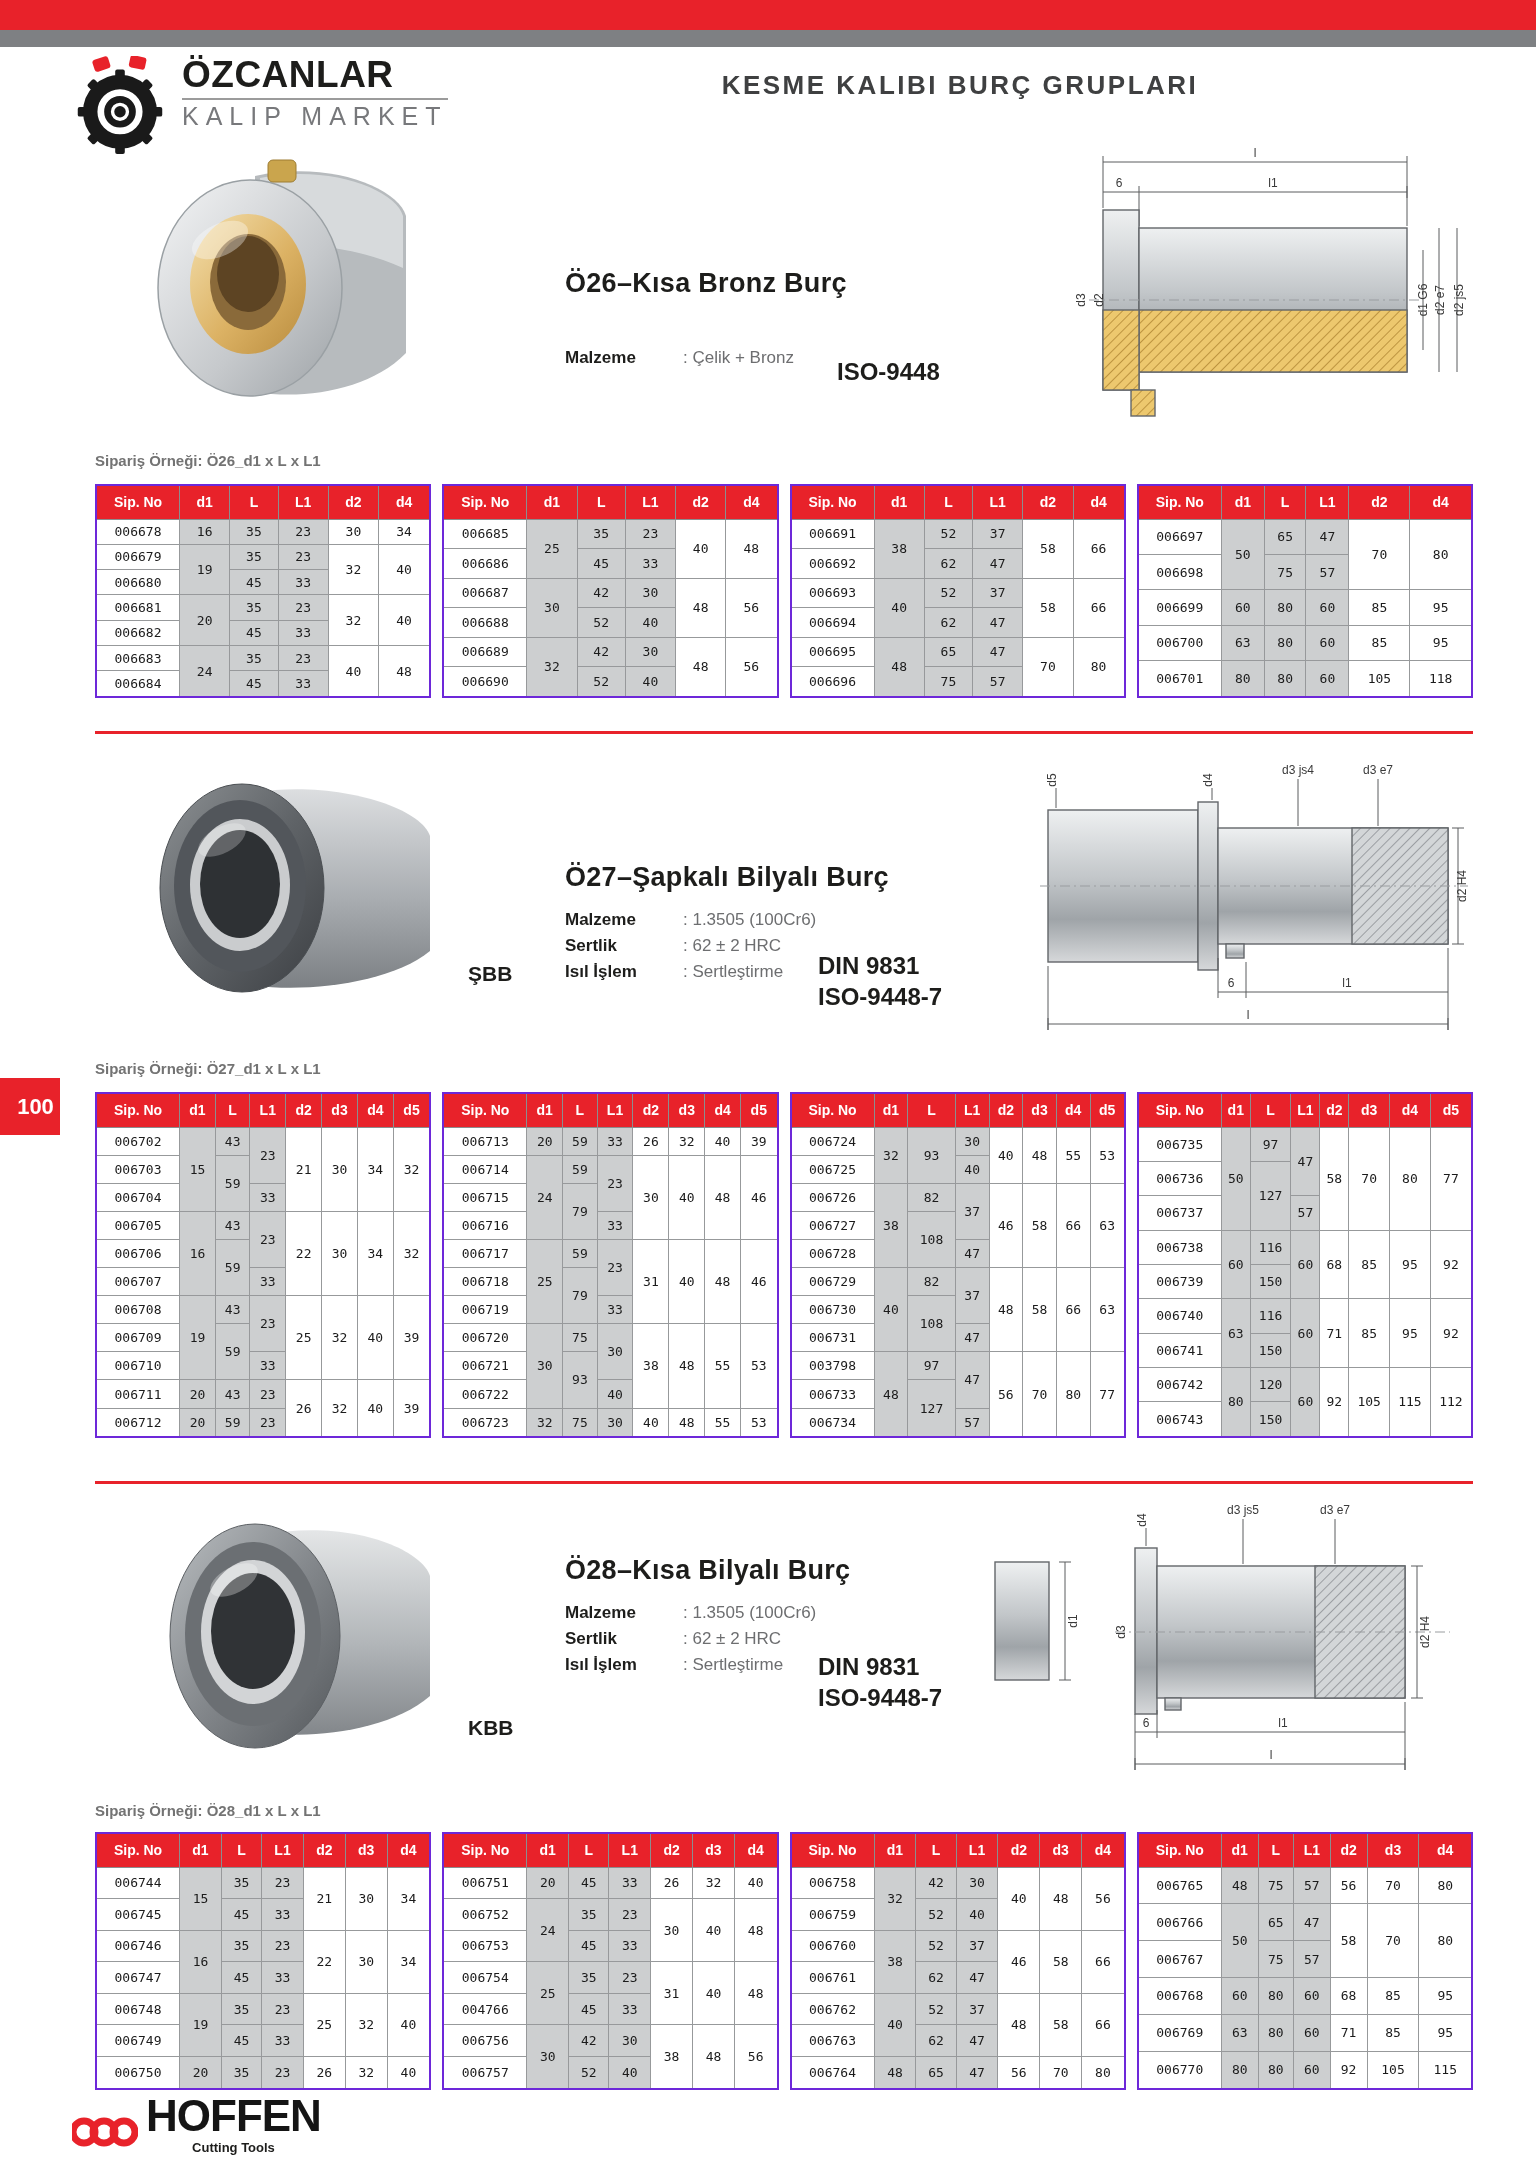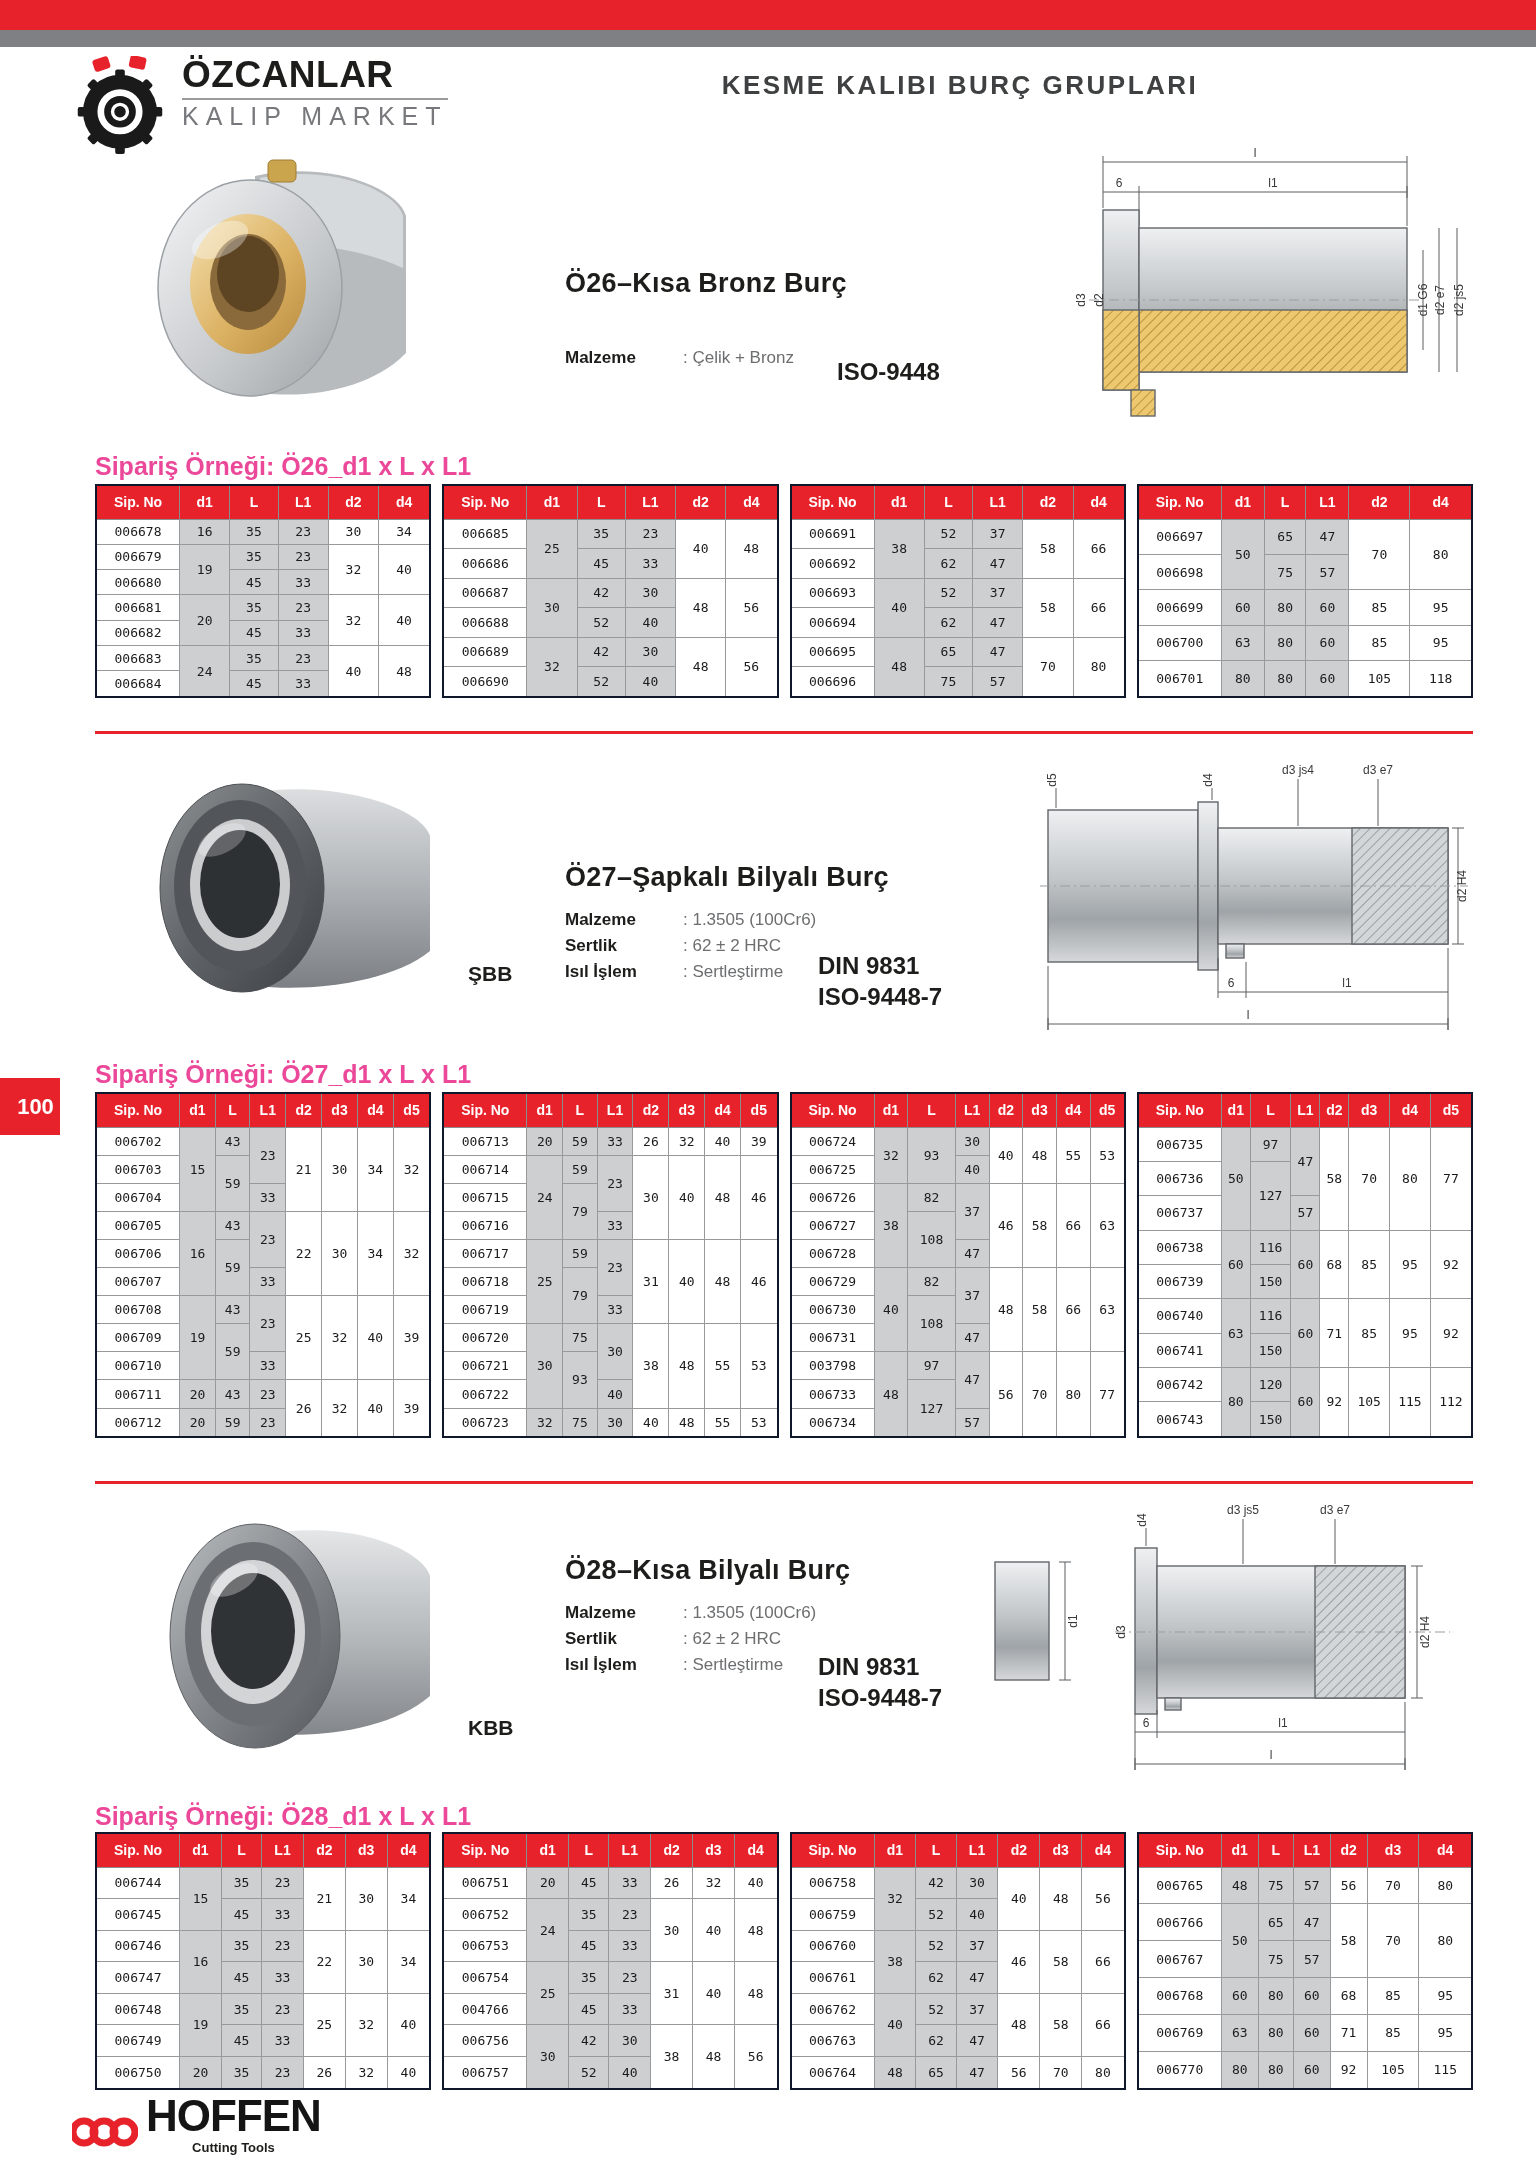--- a/index.html
+++ b/index.html
@@ -29,26 +29,26 @@
   .info .specs { margin-top:14px; }
   .spec-row { display:flex; font-size:17px; line-height:26px; }
   .spec-label { width:118px; font-weight:bold; color:#1d1d1b; }
   .spec-value { color:#6d6e70; }
   .standards { position:absolute; font-size:24px; font-weight:bold; color:#1d1d1b; line-height:31px; }
   .info-o26 .standards { left:272px; top:88px; }
   .info-o27 .standards { left:253px; top:88px; }
   .info-o28 .standards { left:253px; top:96px; }
   .photo-label { position:absolute; font-size:21px; font-weight:bold; color:#1d1d1b; }
 
-  .order-label { position:absolute; font-size:25px; font-weight:bold; color:#ec4899; }
+  .order-label { position:absolute; font-size:15px; font-weight:bold; color:#737373; }
 
   
   .tables-row { position:absolute; left:95px; width:1378px; display:flex; gap:11px; }
   .spec-table { flex:1; border-collapse:collapse; table-layout:fixed; height:100%;
-    border:2px solid #0f172a; background:#f9a8d4; }
+    border:2px solid #6d28d9; background:#f9a8d4; }
   .spec-table th { background:#e8222a; color:#fff; font-size:14px; font-weight:bold;
     border:1px solid #8b8d8f; height:34px; font-family:"Liberation Sans", sans-serif; }
   .spec-table th:first-child { width:25%; }
   .spec-table td { border:1px solid #97999b; text-align:center; vertical-align:middle;
     font-family:"DejaVu Sans Mono", monospace; font-size:13px; color:#1b1b1b; background:#fff; padding:2px 0; }
   .spec-table td.shade { background:#cdcfd0; }
 
   .separator { position:absolute; left:95px; width:1378px; height:3px; background:#e8222a; }
 
   

